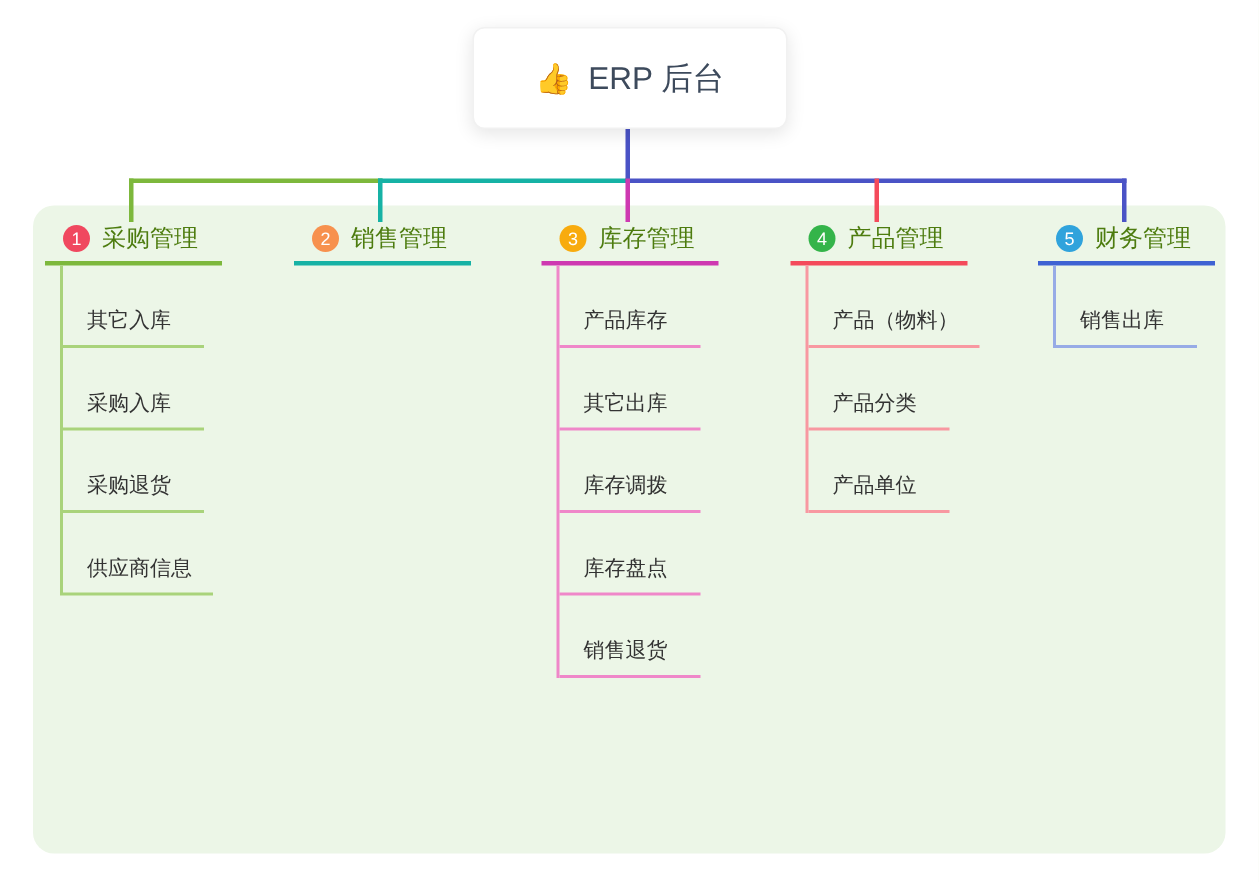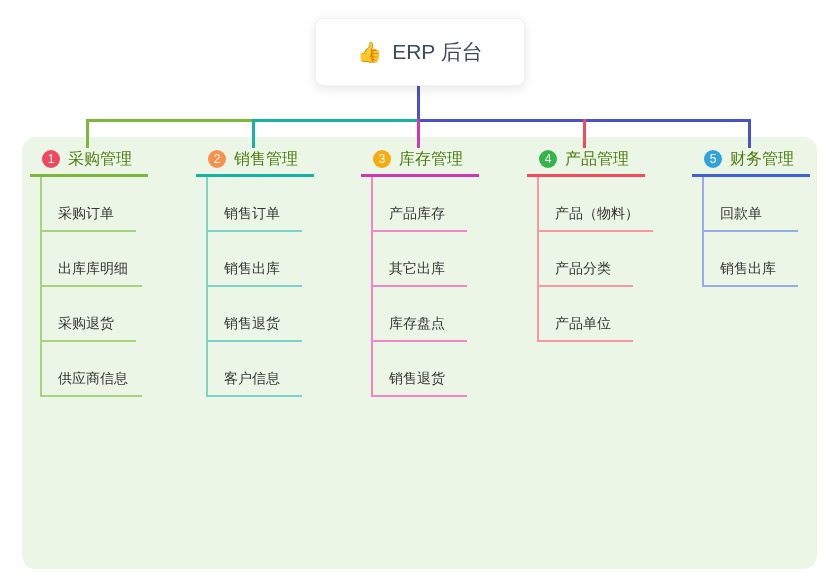--- a/index.html
+++ b/index.html
@@ -65,66 +65,55 @@
     </div>
   <div id="branches">
       <div class="branch" style="left: 30px; --c: #7db83c; --lc: #a9d37b;">
     <div class="branch-header">
       <span class="badge" style="background: rgb(240, 72, 95);">1</span>
       <span class="branch-label">采购管理</span>
     </div>
     <div class="branch-underline"></div>
     <div class="children">
           <div class="child">
-    <span class="child-label">采购订单</span>
+    <span class="child-label">其它入库</span>
   </div>
           <div class="child">
-    <span class="child-label">出库库明细</span>
+    <span class="child-label">采购入库</span>
   </div>
           <div class="child">
     <span class="child-label">采购退货</span>
   </div>
           <div class="child">
     <span class="child-label">供应商信息</span>
   </div>
         </div>
   </div>
       <div class="branch" style="left: 196px; --c: #16b2a5; --lc: #7ed2ca;">
     <div class="branch-header">
       <span class="badge" style="background: rgb(247, 145, 78);">2</span>
       <span class="branch-label">销售管理</span>
     </div>
     <div class="branch-underline"></div>
-    <div class="children">
-          <div class="child">
-    <span class="child-label">销售订单</span>
-  </div>
-          <div class="child">
-    <span class="child-label">销售出库</span>
-  </div>
-          <div class="child">
-    <span class="child-label">销售退货</span>
-  </div>
-          <div class="child">
-    <span class="child-label">客户信息</span>
-  </div>
-        </div>
   </div>
       <div class="branch" style="left: 361px; --c: #ce39b1; --lc: #ef87c9;">
     <div class="branch-header">
       <span class="badge" style="background: rgb(248, 171, 14);">3</span>
       <span class="branch-label">库存管理</span>
     </div>
     <div class="branch-underline"></div>
     <div class="children">
           <div class="child">
     <span class="child-label">产品库存</span>
   </div>
           <div class="child">
     <span class="child-label">其它出库</span>
+  </div>
+          <div class="child">
+    <span class="child-label">库存调拨</span>
   </div>
           <div class="child">
     <span class="child-label">库存盘点</span>
   </div>
           <div class="child">
     <span class="child-label">销售退货</span>
   </div>
         </div>
   </div>
       <div class="branch" style="left: 527px; --c: #f44a5b; --lc: #f898a1;">
@@ -146,21 +135,18 @@
         </div>
   </div>
       <div class="branch" style="left: 692px; --c: #3e62d3; --lc: #97abe6;">
     <div class="branch-header">
       <span class="badge" style="background: rgb(48, 163, 220);">5</span>
       <span class="branch-label">财务管理</span>
     </div>
     <div class="branch-underline"></div>
     <div class="children">
           <div class="child">
-    <span class="child-label">回款单</span>
-  </div>
-          <div class="child">
     <span class="child-label">销售出库</span>
   </div>
         </div>
   </div>
     </div>
 </div>
 
 </body></html>

